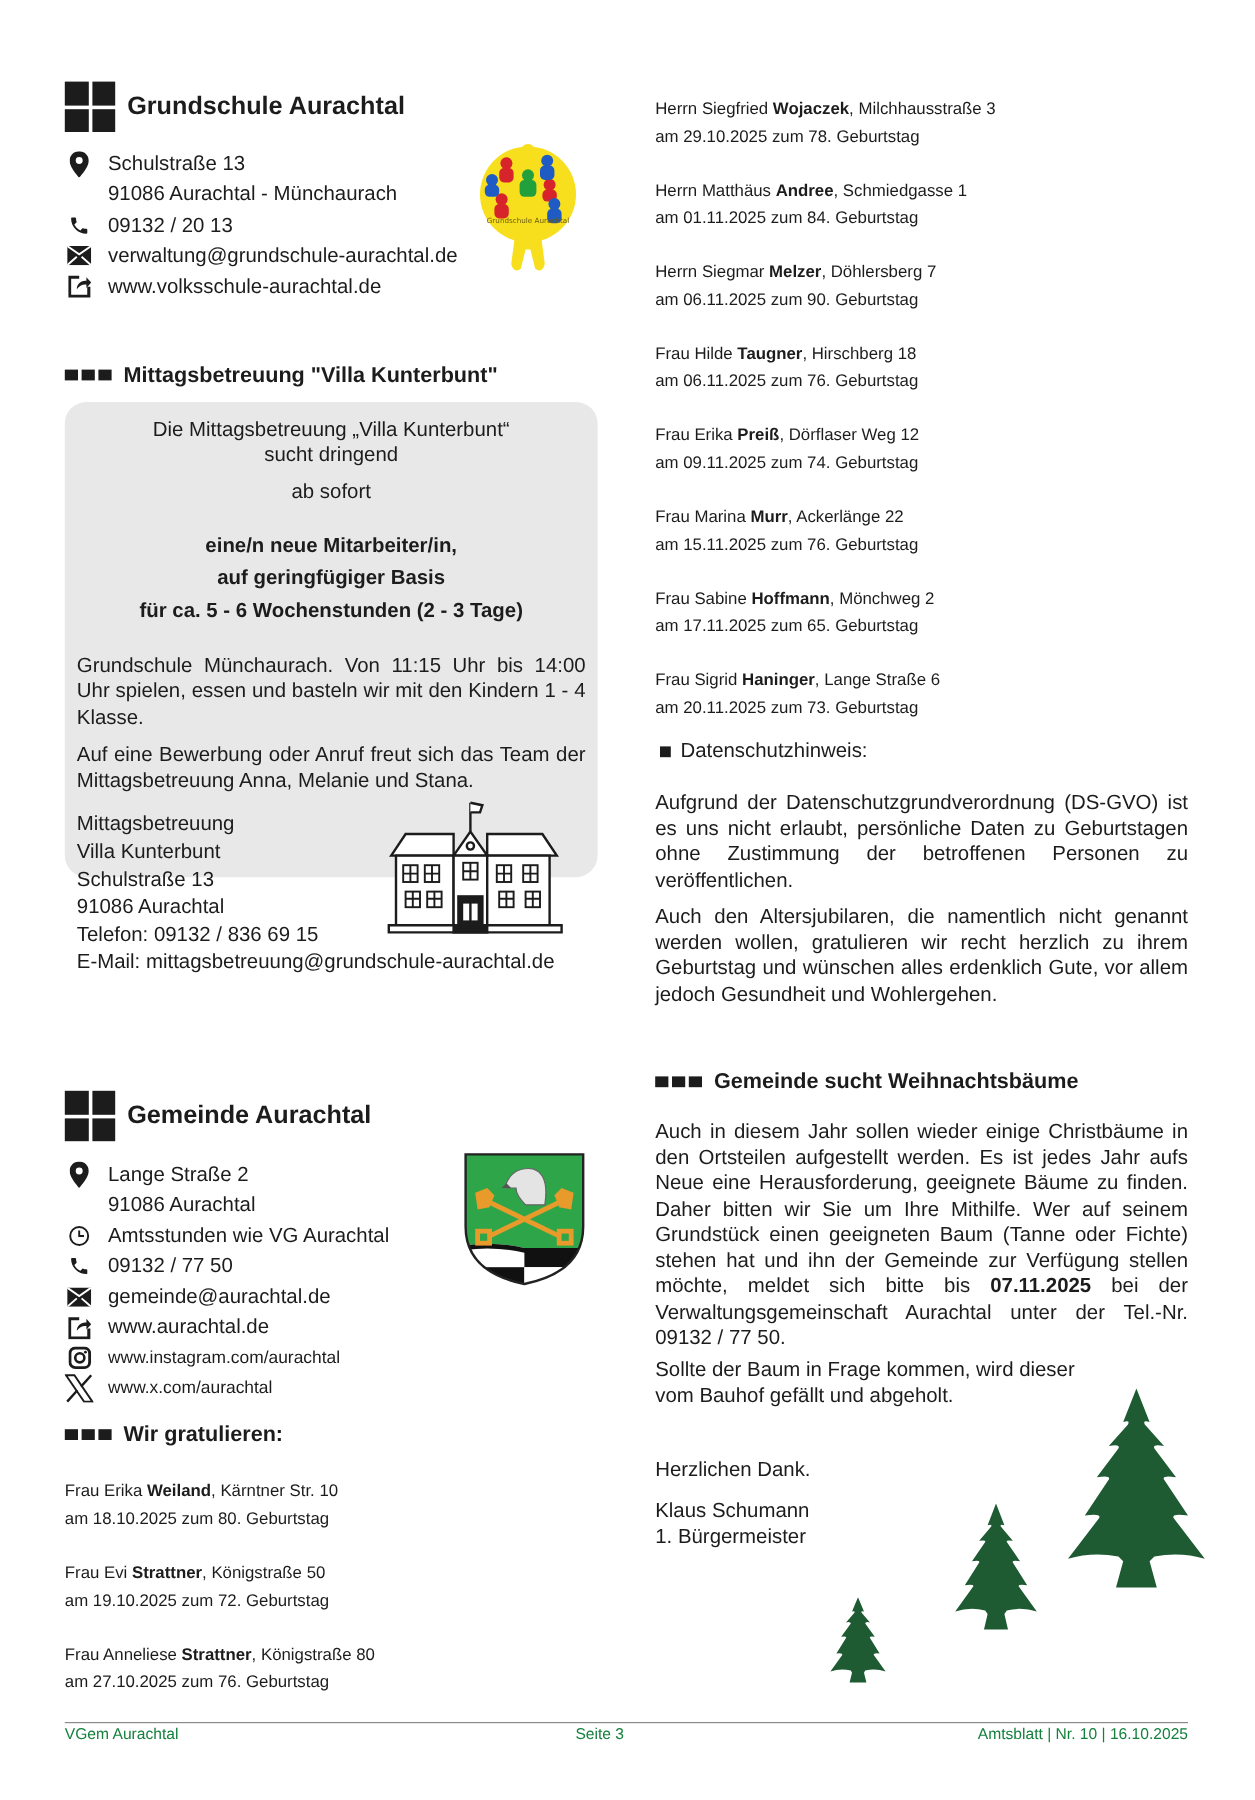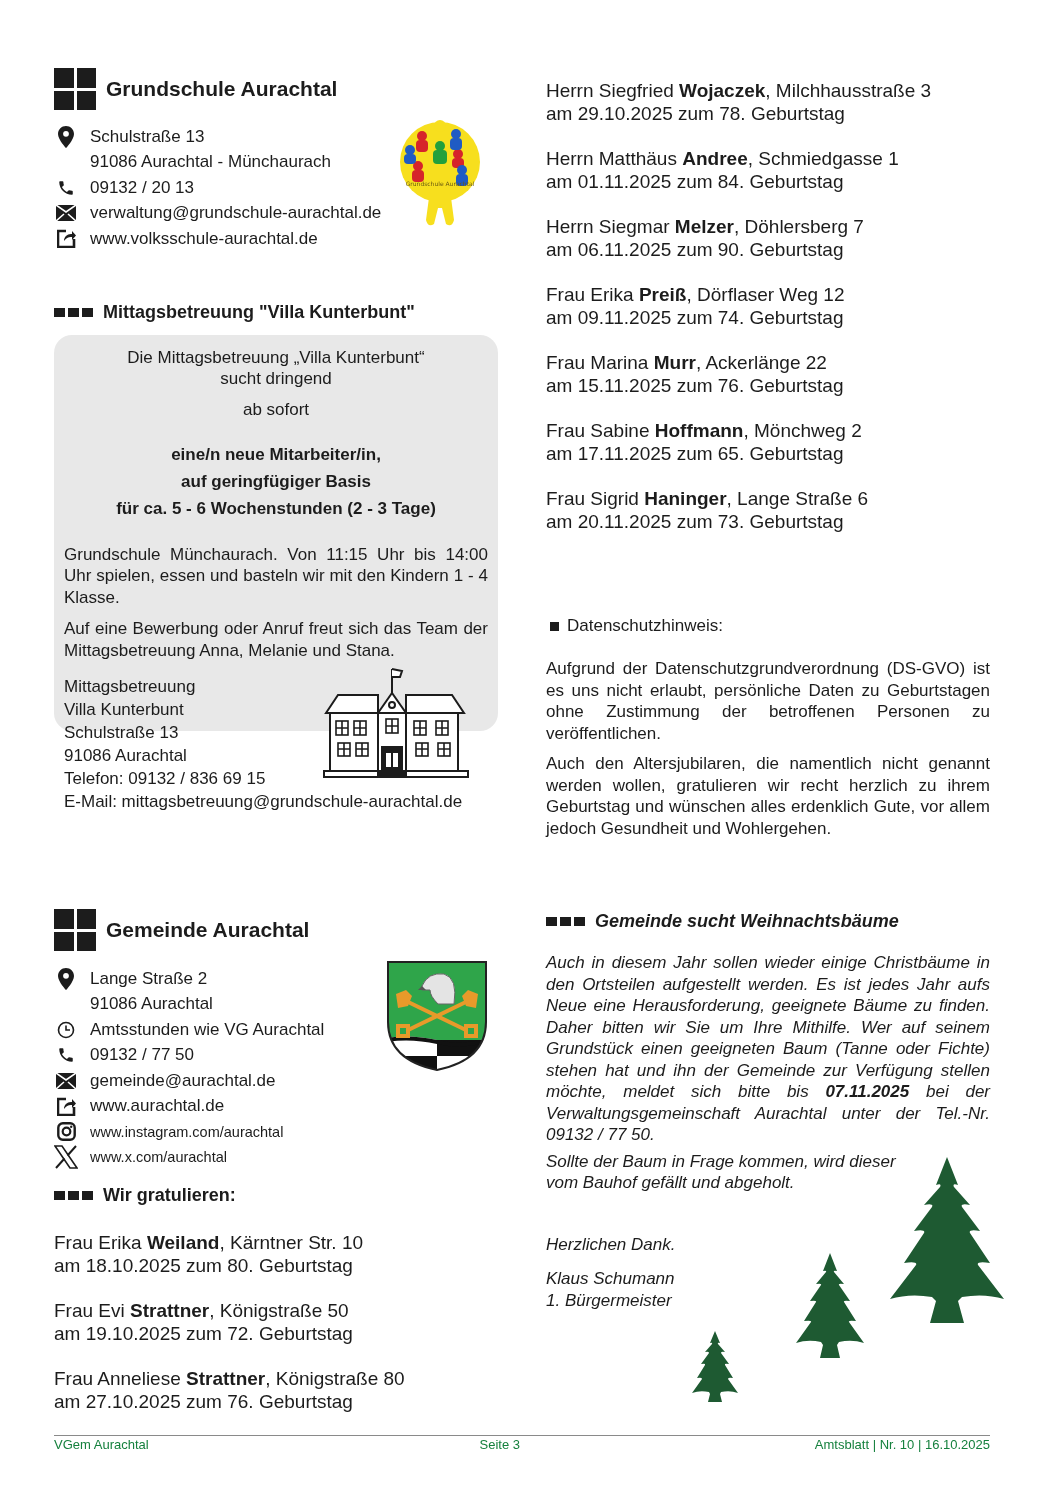--- a/index.html
+++ b/index.html
@@ -27,21 +27,21 @@
   .contact-row .ic svg { display: block; }
   .contact-row .txt { font-size: 17px; white-space: nowrap; }
   .contact-row .txt.small { font-size: 14.5px; }
 
   .greybox { background: #e8e8e8; border-radius: 18px; padding: 12px 10px 16px 10px; }
   .center { text-align: center; }
   .bold { font-weight: bold; }
   .justify { text-align: justify; }
   p { line-height: 21.5px; }
 
-  .bday { margin-bottom: 22px; line-height: 23px; font-size: 19px; }
+  .bday { margin-bottom: 22px; line-height: 23px; font-size: 14px; }
   .bday b { font-weight: bold; }
 
   .footer-line { position: absolute; left: 54px; width: 936px; top: 1435px; border-top: 1px solid #8a8a8a; }
   .footer { position: absolute; top: 1437px; left: 54px; width: 936px; font-size: 13px; display: flex; justify-content: space-between; color: #15803d; }
 </style>
 </head>
 <body>
 
 <div class="col-left" style="top:67px;">
   <div class="big-head">
@@ -181,20 +181,21 @@
         <rect x="56" y="106" width="28" height="6" fill="#1c1c1c"></rect>
       </svg>
     </div>
   </div>
 </div>
 
 <div class="col-right" style="top:79px;">
   <div class="bday"><span>Herrn Siegfried </span><b>Wojaczek</b><span>, Milchhausstraße 3</span><br><span>am 29.10.2025 zum 78. Geburtstag</span></div>
   <div class="bday"><span>Herrn Matthäus </span><b>Andree</b><span>, Schmiedgasse 1</span><br><span>am 01.11.2025 zum 84. Geburtstag</span></div>
   <div class="bday"><span>Herrn Siegmar </span><b>Melzer</b><span>, Döhlersberg 7</span><br><span>am 06.11.2025 zum 90. Geburtstag</span></div>
+  <div class="bday"><span>Frau Hilde </span><b>Taugner</b><span>, Hirschberg 18</span><br><span>am 06.11.2025 zum 76. Geburtstag</span></div>
   <div class="bday"><span>Frau Erika </span><b>Preiß</b><span>, Dörflaser Weg 12</span><br><span>am 09.11.2025 zum 74. Geburtstag</span></div>
   <div class="bday"><span>Frau Marina </span><b>Murr</b><span>, Ackerlänge 22</span><br><span>am 15.11.2025 zum 76. Geburtstag</span></div>
   <div class="bday"><span>Frau Sabine </span><b>Hoffmann</b><span>, Mönchweg 2</span><br><span>am 17.11.2025 zum 65. Geburtstag</span></div>
   <div class="bday"><span>Frau Sigrid </span><b>Haninger</b><span>, Lange Straße 6</span><br><span>am 20.11.2025 zum 73. Geburtstag</span></div>
 </div>
 
 <div class="col-right" style="top:615px;">
   <div style="display:flex; align-items:center; height:22px;">
     <span style="display:inline-block; width:9px; height:9px; background:#1c1c1c; margin:0 8px 0 4px;"></span>
     <span>Datenschutzhinweis:</span>
@@ -325,21 +326,21 @@
       </div>
     <span class="small-title">Wir gratulieren:</span>
   </div>
   <div style="margin-top:23px;">
     <div class="bday"><span>Frau Erika </span><b>Weiland</b><span>, Kärntner Str. 10</span><br><span>am 18.10.2025 zum 80. Geburtstag</span></div>
     <div class="bday"><span>Frau Evi </span><b>Strattner</b><span>, Königstraße 50</span><br><span>am 19.10.2025 zum 72. Geburtstag</span></div>
     <div class="bday"><span>Frau Anneliese </span><b>Strattner</b><span>, Königstraße 80</span><br><span>am 27.10.2025 zum 76. Geburtstag</span></div>
   </div>
 </div>
 
-<div class="col-right" style="top:908px;font-style:italic;">
+<div class="col-right" style="top:888px;">
   <div class="small-head">
     <div class="tri">
         <span></span>
         <span></span>
         <span></span>
       </div>
     <span class="small-title">Gemeinde sucht Weihnachtsbäume</span>
   </div>
   <p class="justify" style="margin-top:18px;"><span>Auch in diesem Jahr sollen wieder einige Christbäume in den Ortsteilen aufgestellt werden. Es ist jedes Jahr aufs Neue eine Herausforderung, geeignete Bäume zu finden. Daher bitten wir Sie um Ihre Mithilfe. Wer auf seinem Grundstück einen geeigneten Baum (Tanne oder Fichte) stehen hat und ihn der Gemeinde zur Verfügung stellen möchte, meldet sich bitte bis </span><b>07.11.2025</b><span> bei der Verwaltungsgemeinschaft Aurachtal unter der Tel.-Nr. 09132 / 77 50.</span></p>
   <p style="margin-top:5px;"><span>Sollte der Baum in Frage kommen, wird dieser</span><br><span>vom Bauhof gefällt und abgeholt.</span></p>

